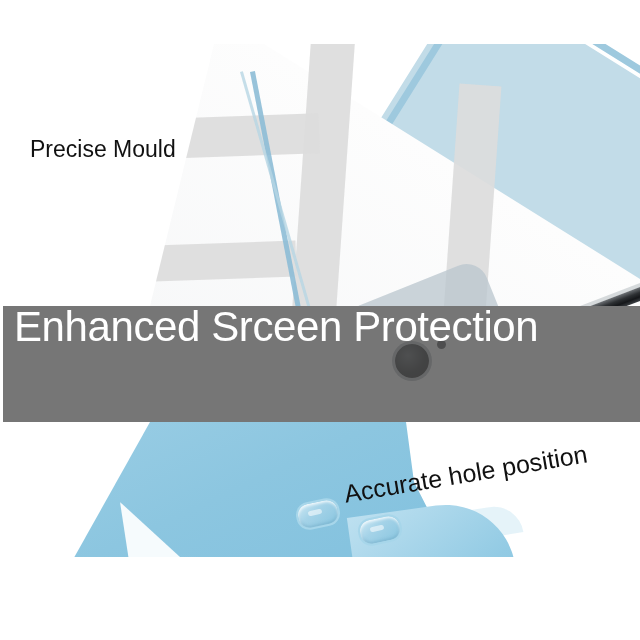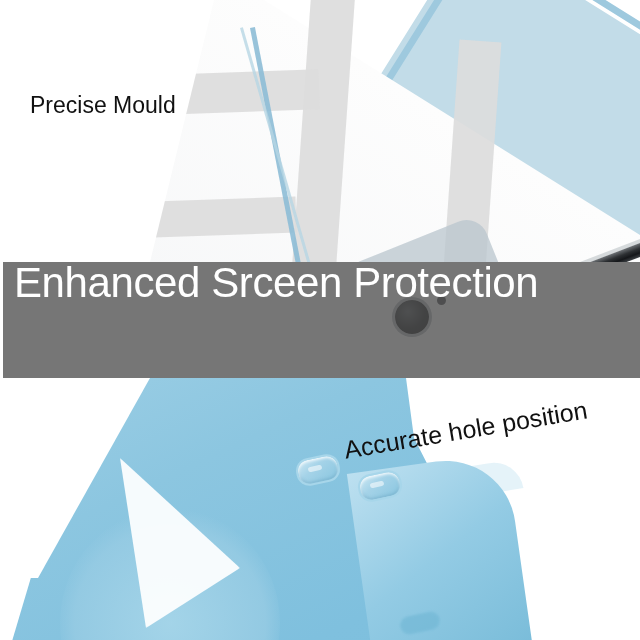--- a/index.html
+++ b/index.html
@@ -3,24 +3,25 @@
 <meta charset="utf-8">
 <style>
   html, body {
     margin: 0;
     padding: 0;
     background: #ffffff;
   }
   #stage {
     position: relative;
     width: 640px;
-    height: 640px;
+    height: 513px;
     overflow: hidden;
     background: #ffffff;
     font-family: "Liberation Sans", sans-serif;
+    margin-top: 44px;
   }
 
   
   .panel-top {
     position: absolute;
     left: 0; top: 0;
     width: 640px; height: 262px;
     overflow: hidden;
     background: #ffffff;
   }

